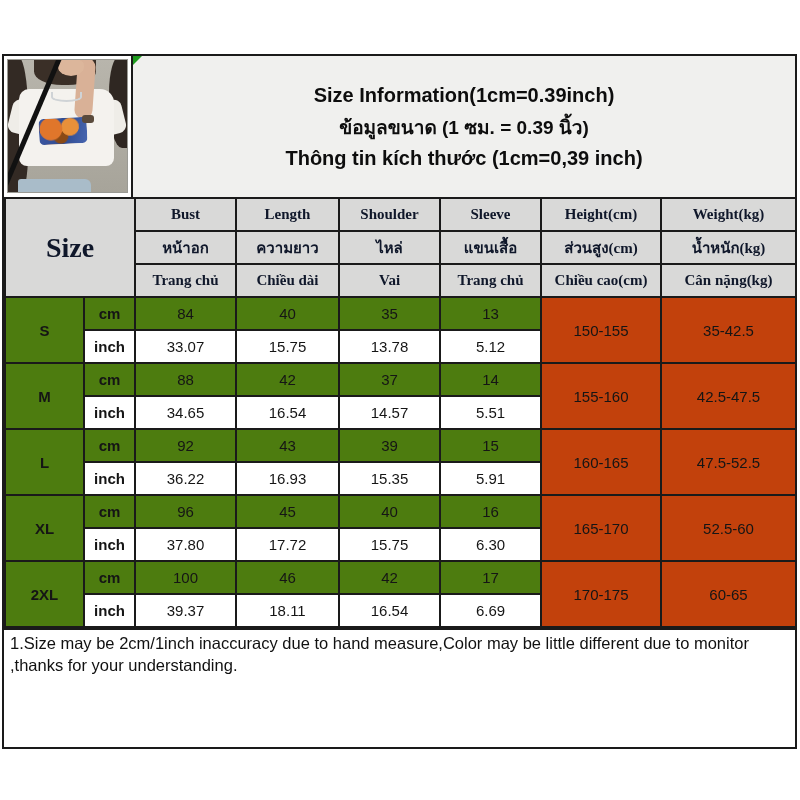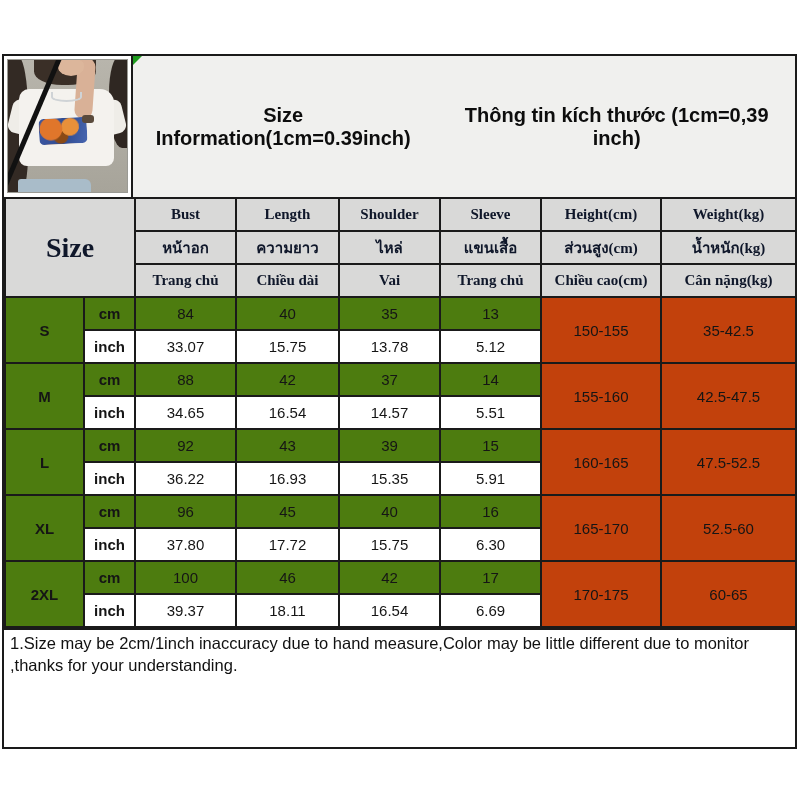--- a/index.html
+++ b/index.html
@@ -37,22 +37,22 @@
     background:
       radial-gradient(circle at 25% 40%, #e0762b 0 28%, transparent 30%),
       radial-gradient(circle at 65% 35%, #e8903a 0 24%, transparent 26%),
       radial-gradient(circle at 45% 70%, #8a4a16 0 22%, transparent 24%),
       linear-gradient(100deg,#3c57a0,#2f4b91 55%,#4766b0);
   }
   .watch{left:62%;top:42%;width:12px;height:8px;background:#5a4a3c;border-radius:3px;}
   .strap{left:46%;top:-12%;width:5px;height:135%;background:#111;transform:rotate(23deg);transform-origin:top center;}
   .jeans{left:8%;bottom:-2px;width:62%;height:11%;background:#a9bcc9;border-radius:3px 6px 0 0;}
   .title-cell{
-    flex:1;background:#f0f0ee;position:relative;display:flex;flex-direction:row;
-    justify-content:center;align-items:center;gap:5px;text-align:center;
+    flex:1;background:#f0f0ee;position:relative;display:flex;flex-direction:column;
+    justify-content:center;gap:5px;text-align:center;
   }
   .green-corner{
     position:absolute;top:0;left:0;width:0;height:0;
     border-top:9px solid #1f9c1f;border-right:9px solid transparent;
   }
   .title-cell .t{font-weight:bold;color:#0d0d0d;}
   .t-en{font-size:20px;}
   .t-th{font-size:19px;}
   .t-vi{font-size:20px;}
   
@@ -94,20 +94,21 @@
         <div class="necklace"></div>
         <div class="graphic"></div>
         <div class="watch"></div>
         <div class="strap"></div>
         <div class="jeans"></div>
       </div>
     </div>
     <div class="title-cell">
       <div class="green-corner"></div>
       <div class="t t-en">Size Information(1cm=0.39inch)</div>
+      <div class="t t-th">ข้อมูลขนาด (1 ซม. = 0.39 นิ้ว)</div>
       <div class="t t-vi">Thông tin kích thước (1cm=0,39 inch)</div>
     </div>
   </div>
 
   <table>
     <colgroup>
       <col style="width:79px">
         <col style="width:51px">
         <col style="width:101px">
         <col style="width:103px">

